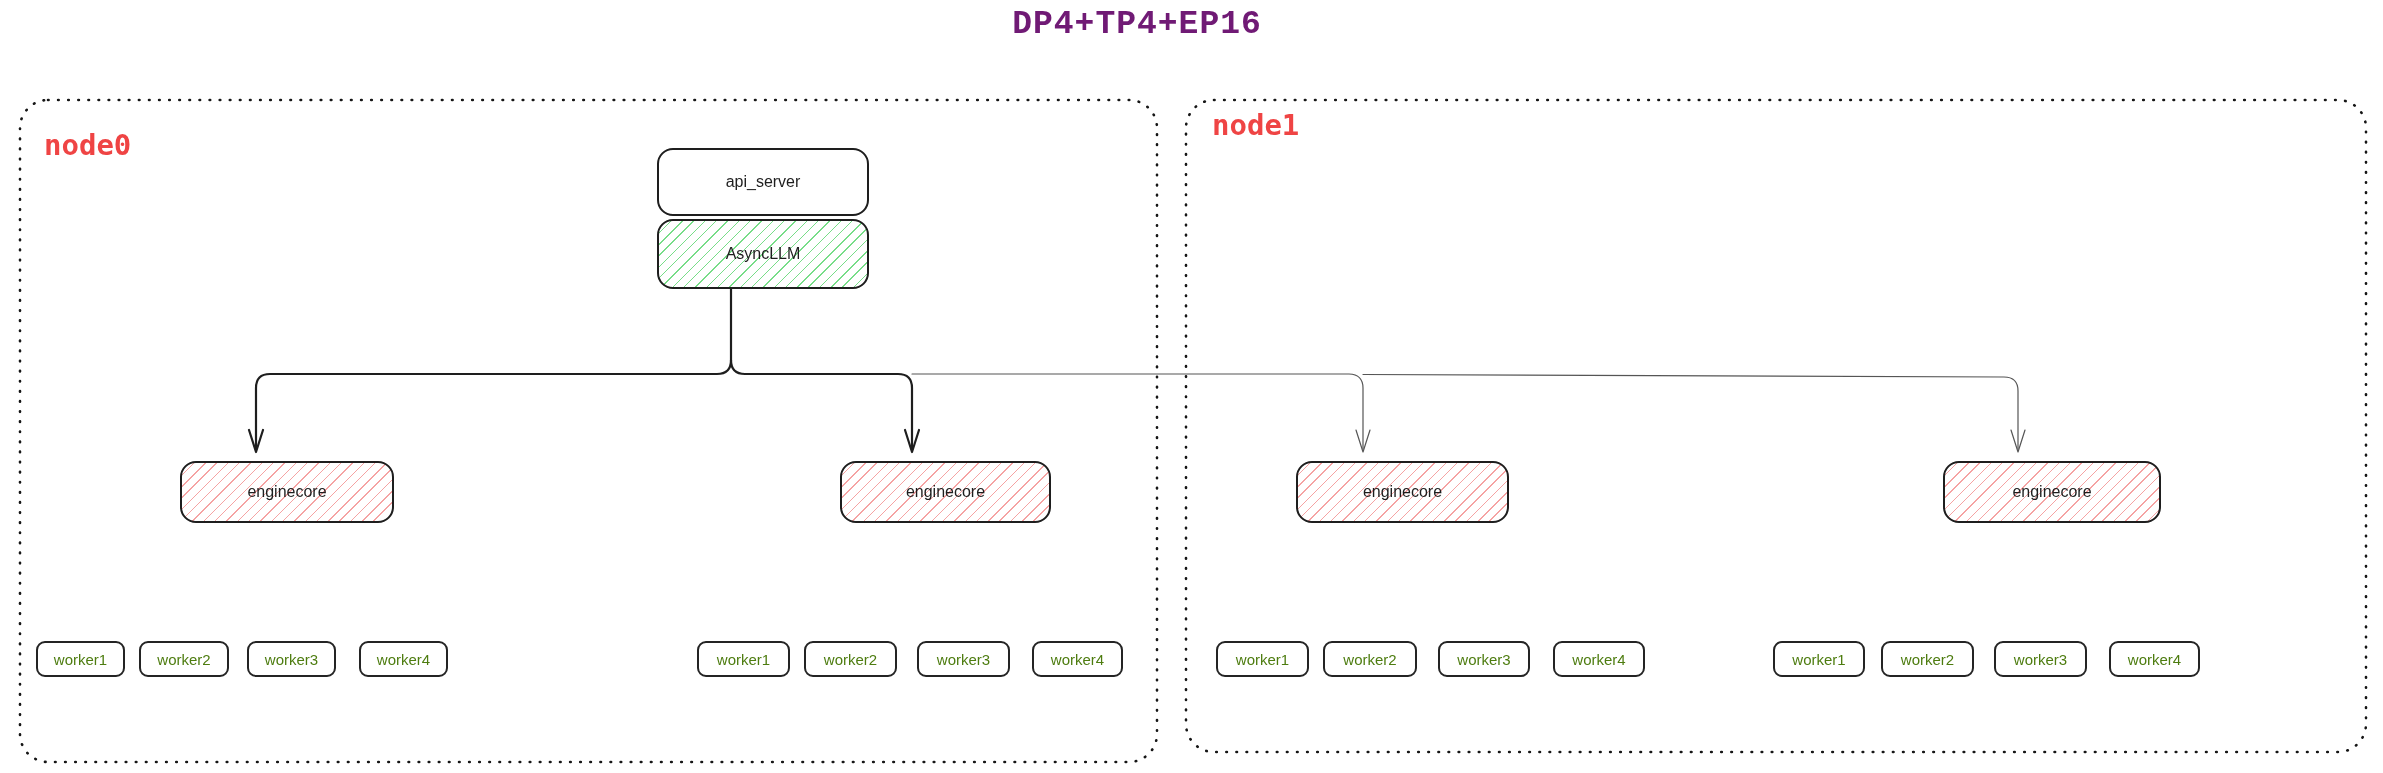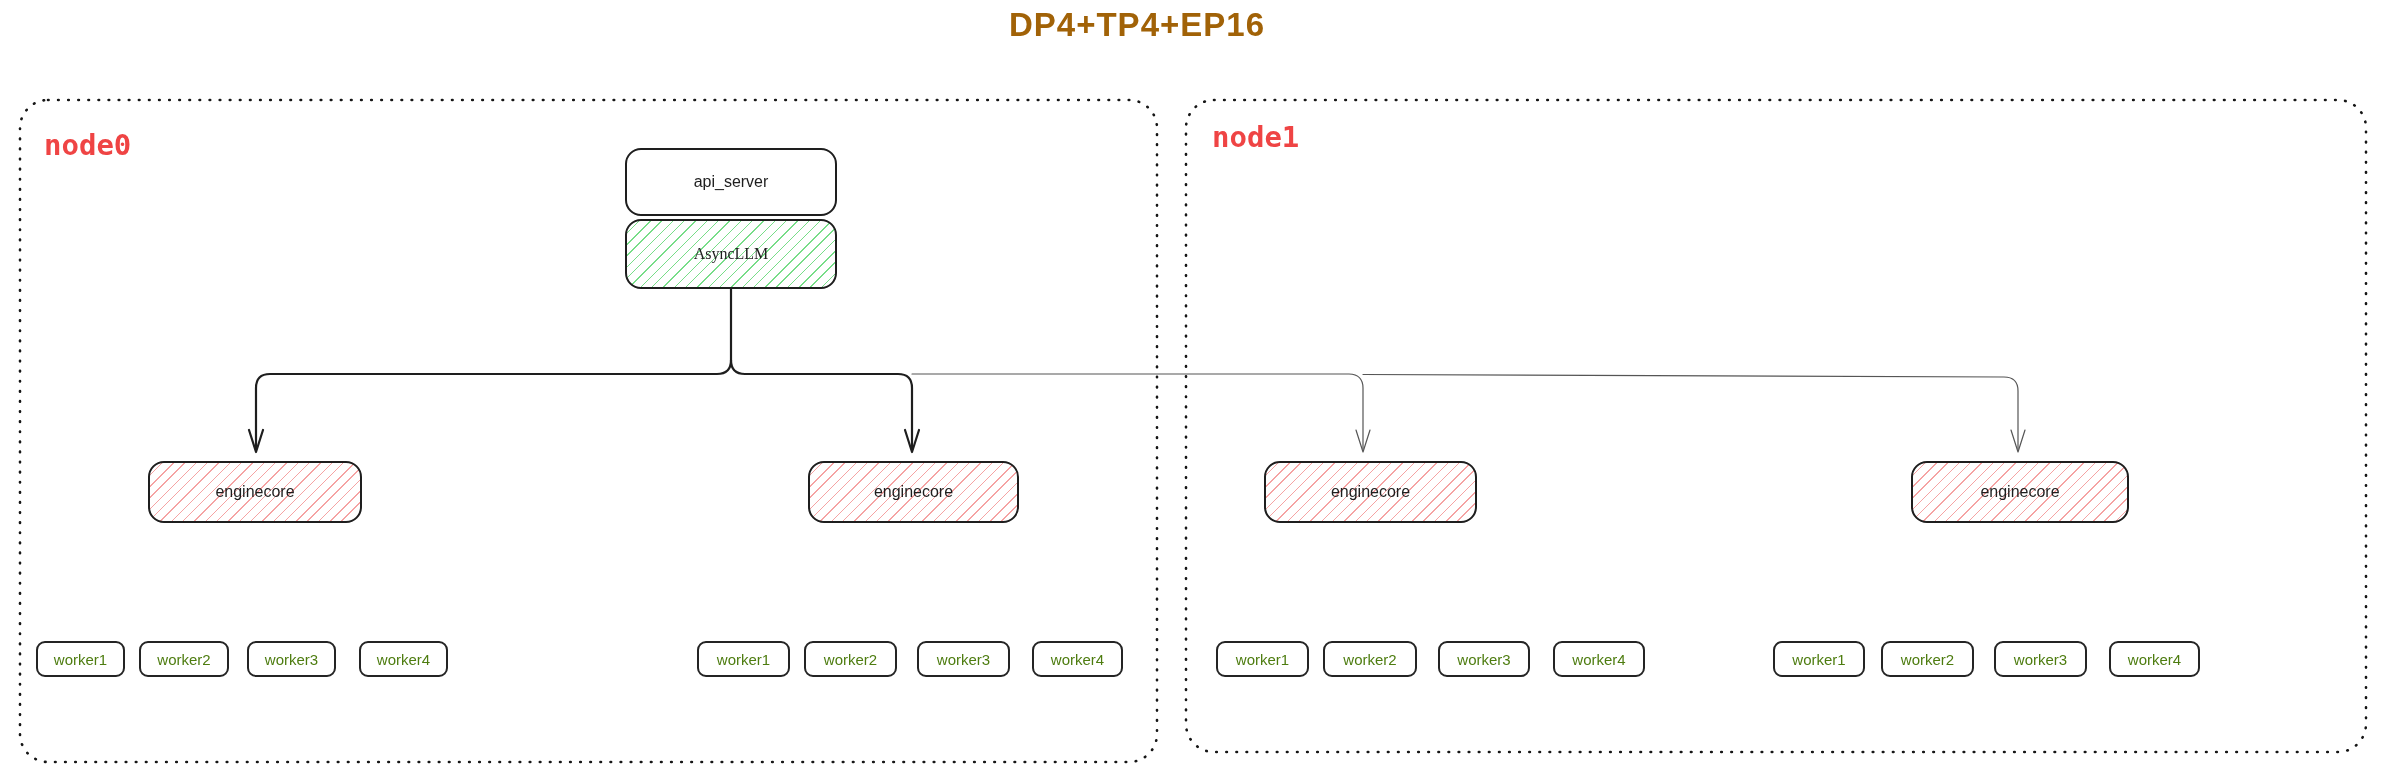--- a/index.html
+++ b/index.html
@@ -16,58 +16,58 @@
     position: absolute;
     left: 0; top: 0;
     width: 2383px; height: 773px;
     pointer-events: none;
   }
   .title {
     position: absolute;
     left: 1137px;
     top: 6px;
     transform: translateX(-50%);
-    font-family: Liberation Sans, sans-serif;
+    font-family: Liberation Mono, monospace;
     font-size: 33px;
     font-weight: 600;
     letter-spacing: 1px;
-    color: #a16207;
+    color: #701a75;
     white-space: nowrap;
   }
   .node-label {
     position: absolute;
     font-family: "DejaVu Sans Mono", monospace;
     font-size: 29px;
     font-weight: 700;
     color: #ef4444;
     white-space: nowrap;
   }
   .node0-label { left: 44px;  top: 128px; }
-  .node1-label { left: 1212px; top: 120px; }
+  .node1-label { left: 1212px; top: 108px; }
 
   .box {
     position: absolute;
     box-sizing: border-box;
     border: 2px solid #1e1e1e;
     border-radius: 16px;
     background: #ffffff;
     display: flex;
     align-items: center;
     justify-content: center;
     font-size: 16px;
     color: #1e1e1e;
     white-space: nowrap;
+    margin-left: 32px;
   }
   .api-box   { left: 625px; top: 148px; width: 212px; height: 68px; }
   .async-box {
     left: 625px; top: 219px; width: 212px; height: 70px;
     background:
       repeating-linear-gradient(135deg, var(--green-hatch, #77dd88) 0px, var(--green-hatch, #77dd88) 1px, transparent 1px, transparent 8px),
       #ffffff;
-    font-family: Liberation Serif, serif;
   }
   .engine-box {
     height: 62px; top: 461px;
     background:
       repeating-linear-gradient(135deg, var(--red-hatch, #f5a3a3) 0px, var(--red-hatch, #f5a3a3) 1px, transparent 1px, transparent 8px),
       #ffffff;
   }
   .engine-a { left: 148px;  width: 214px; }
   .engine-b { left: 808px;  width: 211px; }
   .engine-c { left: 1264px; width: 213px; }

